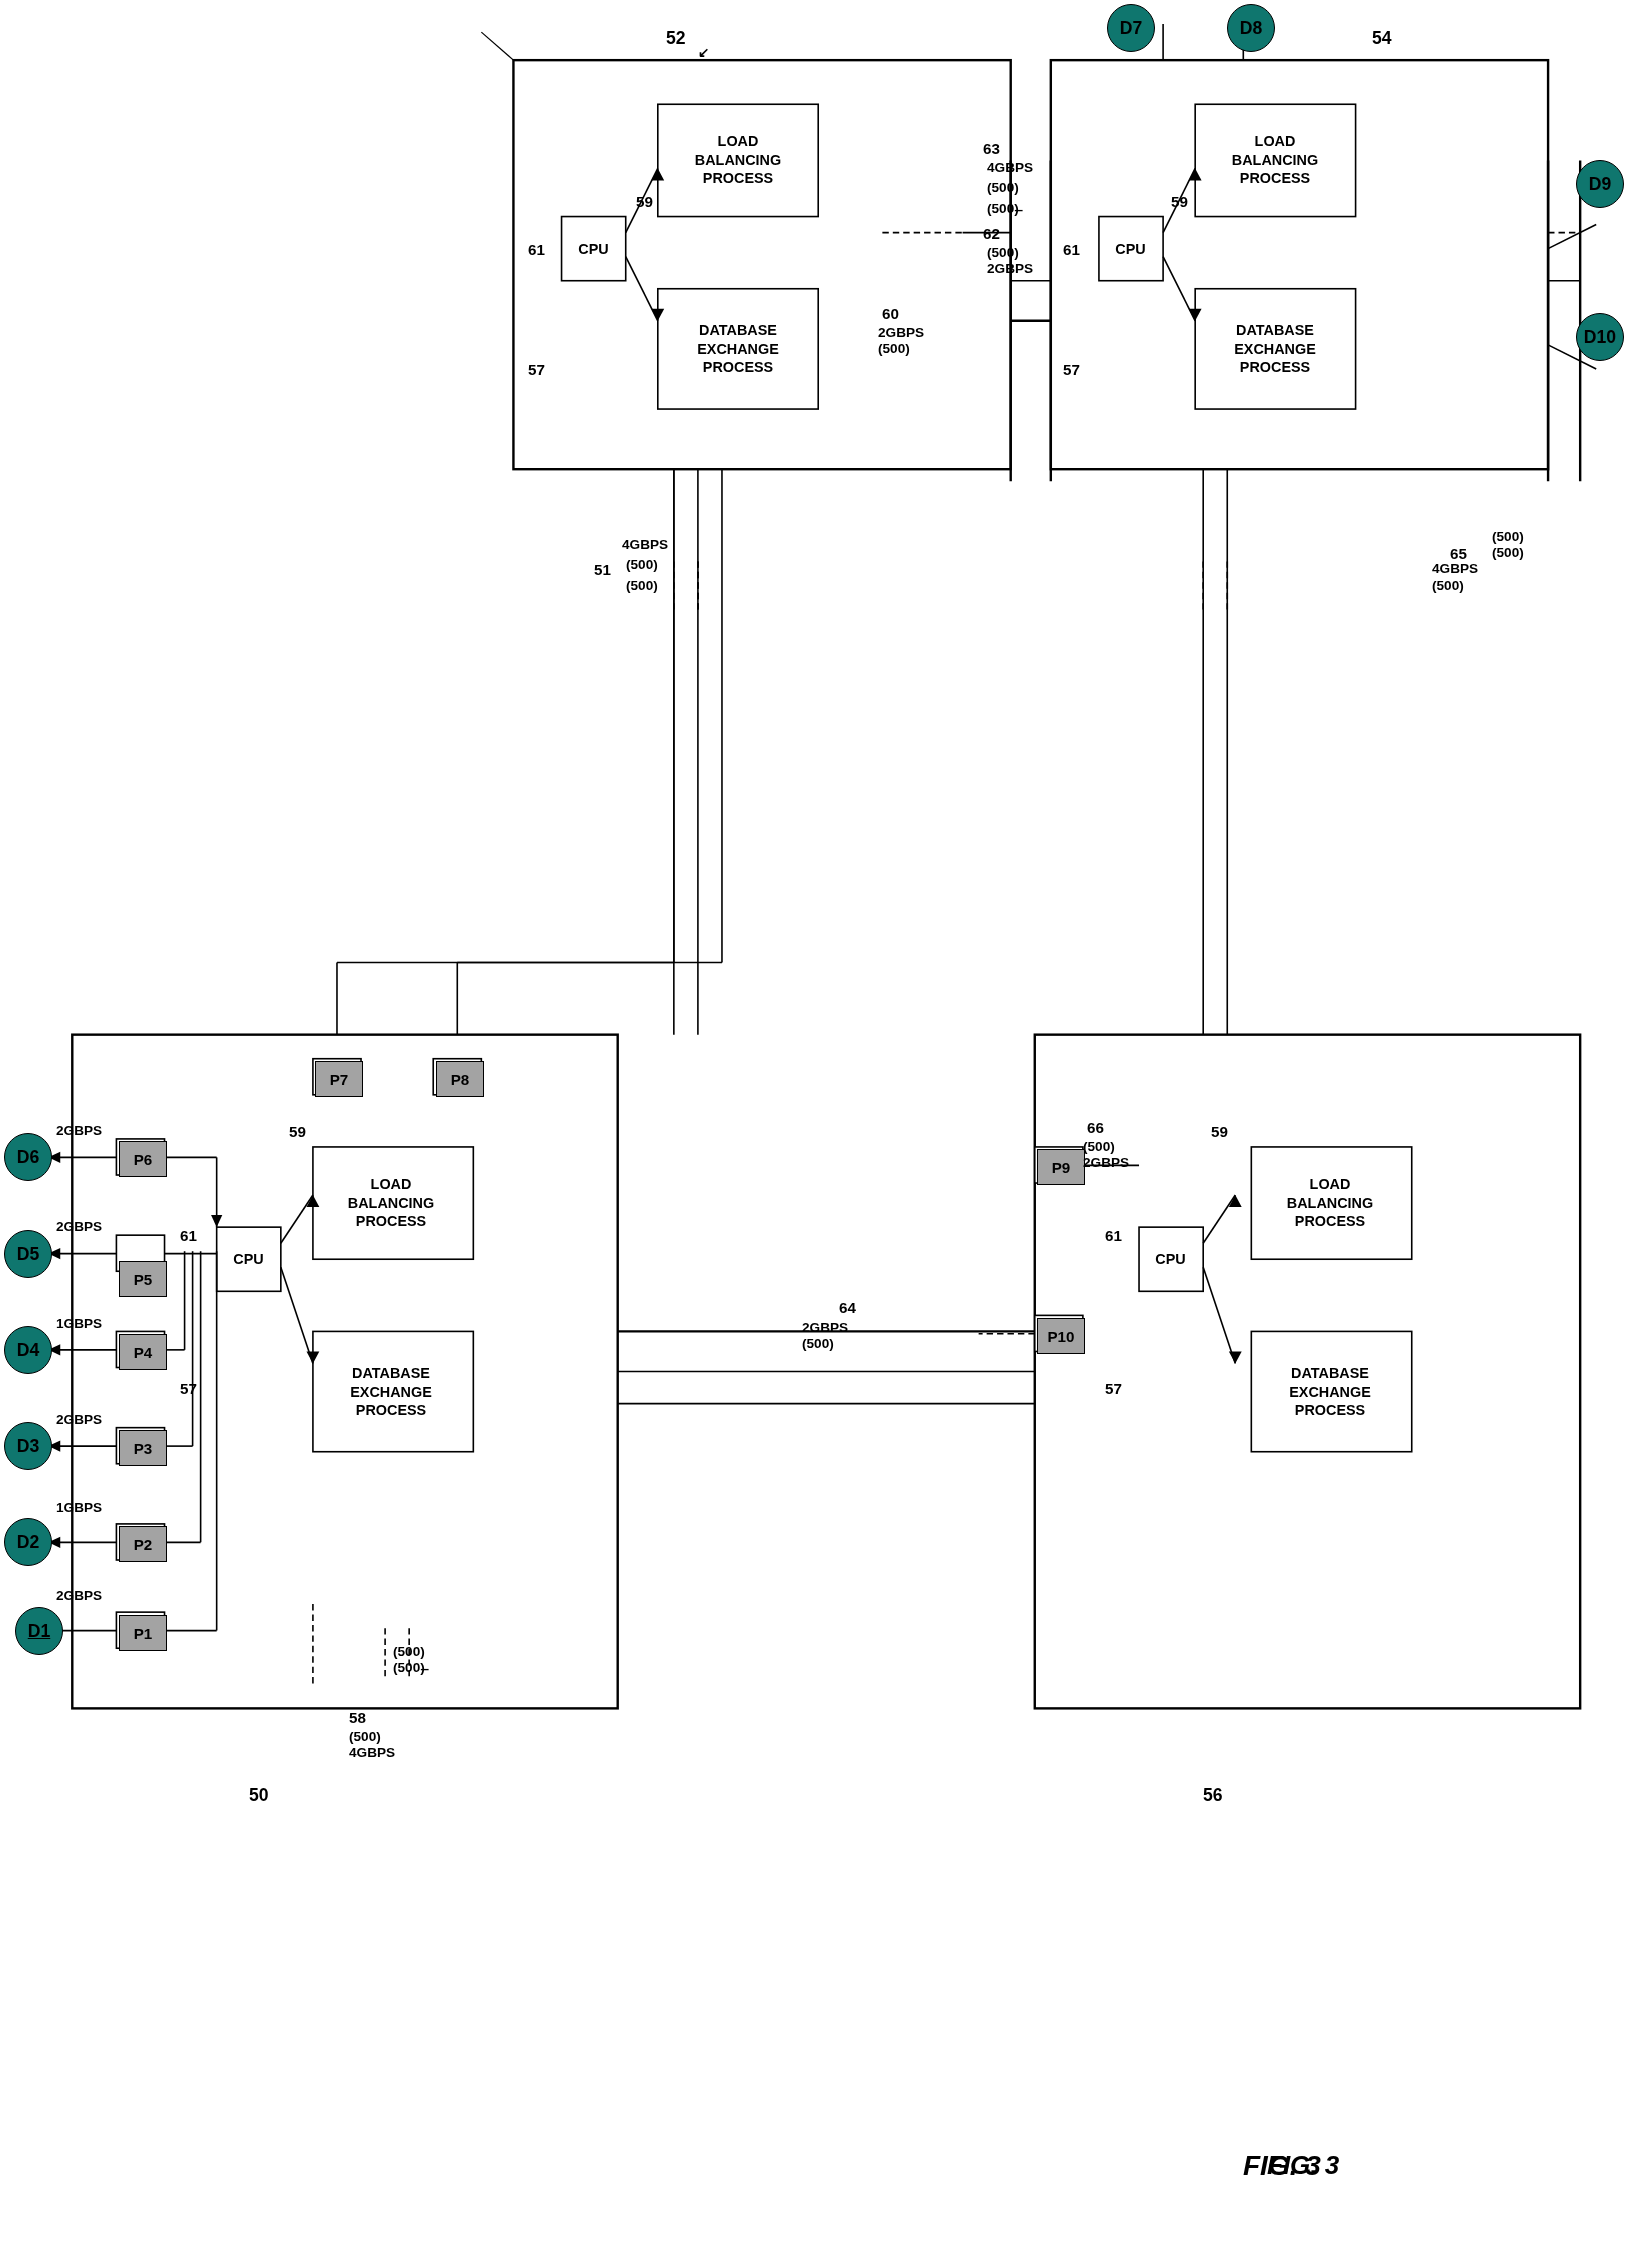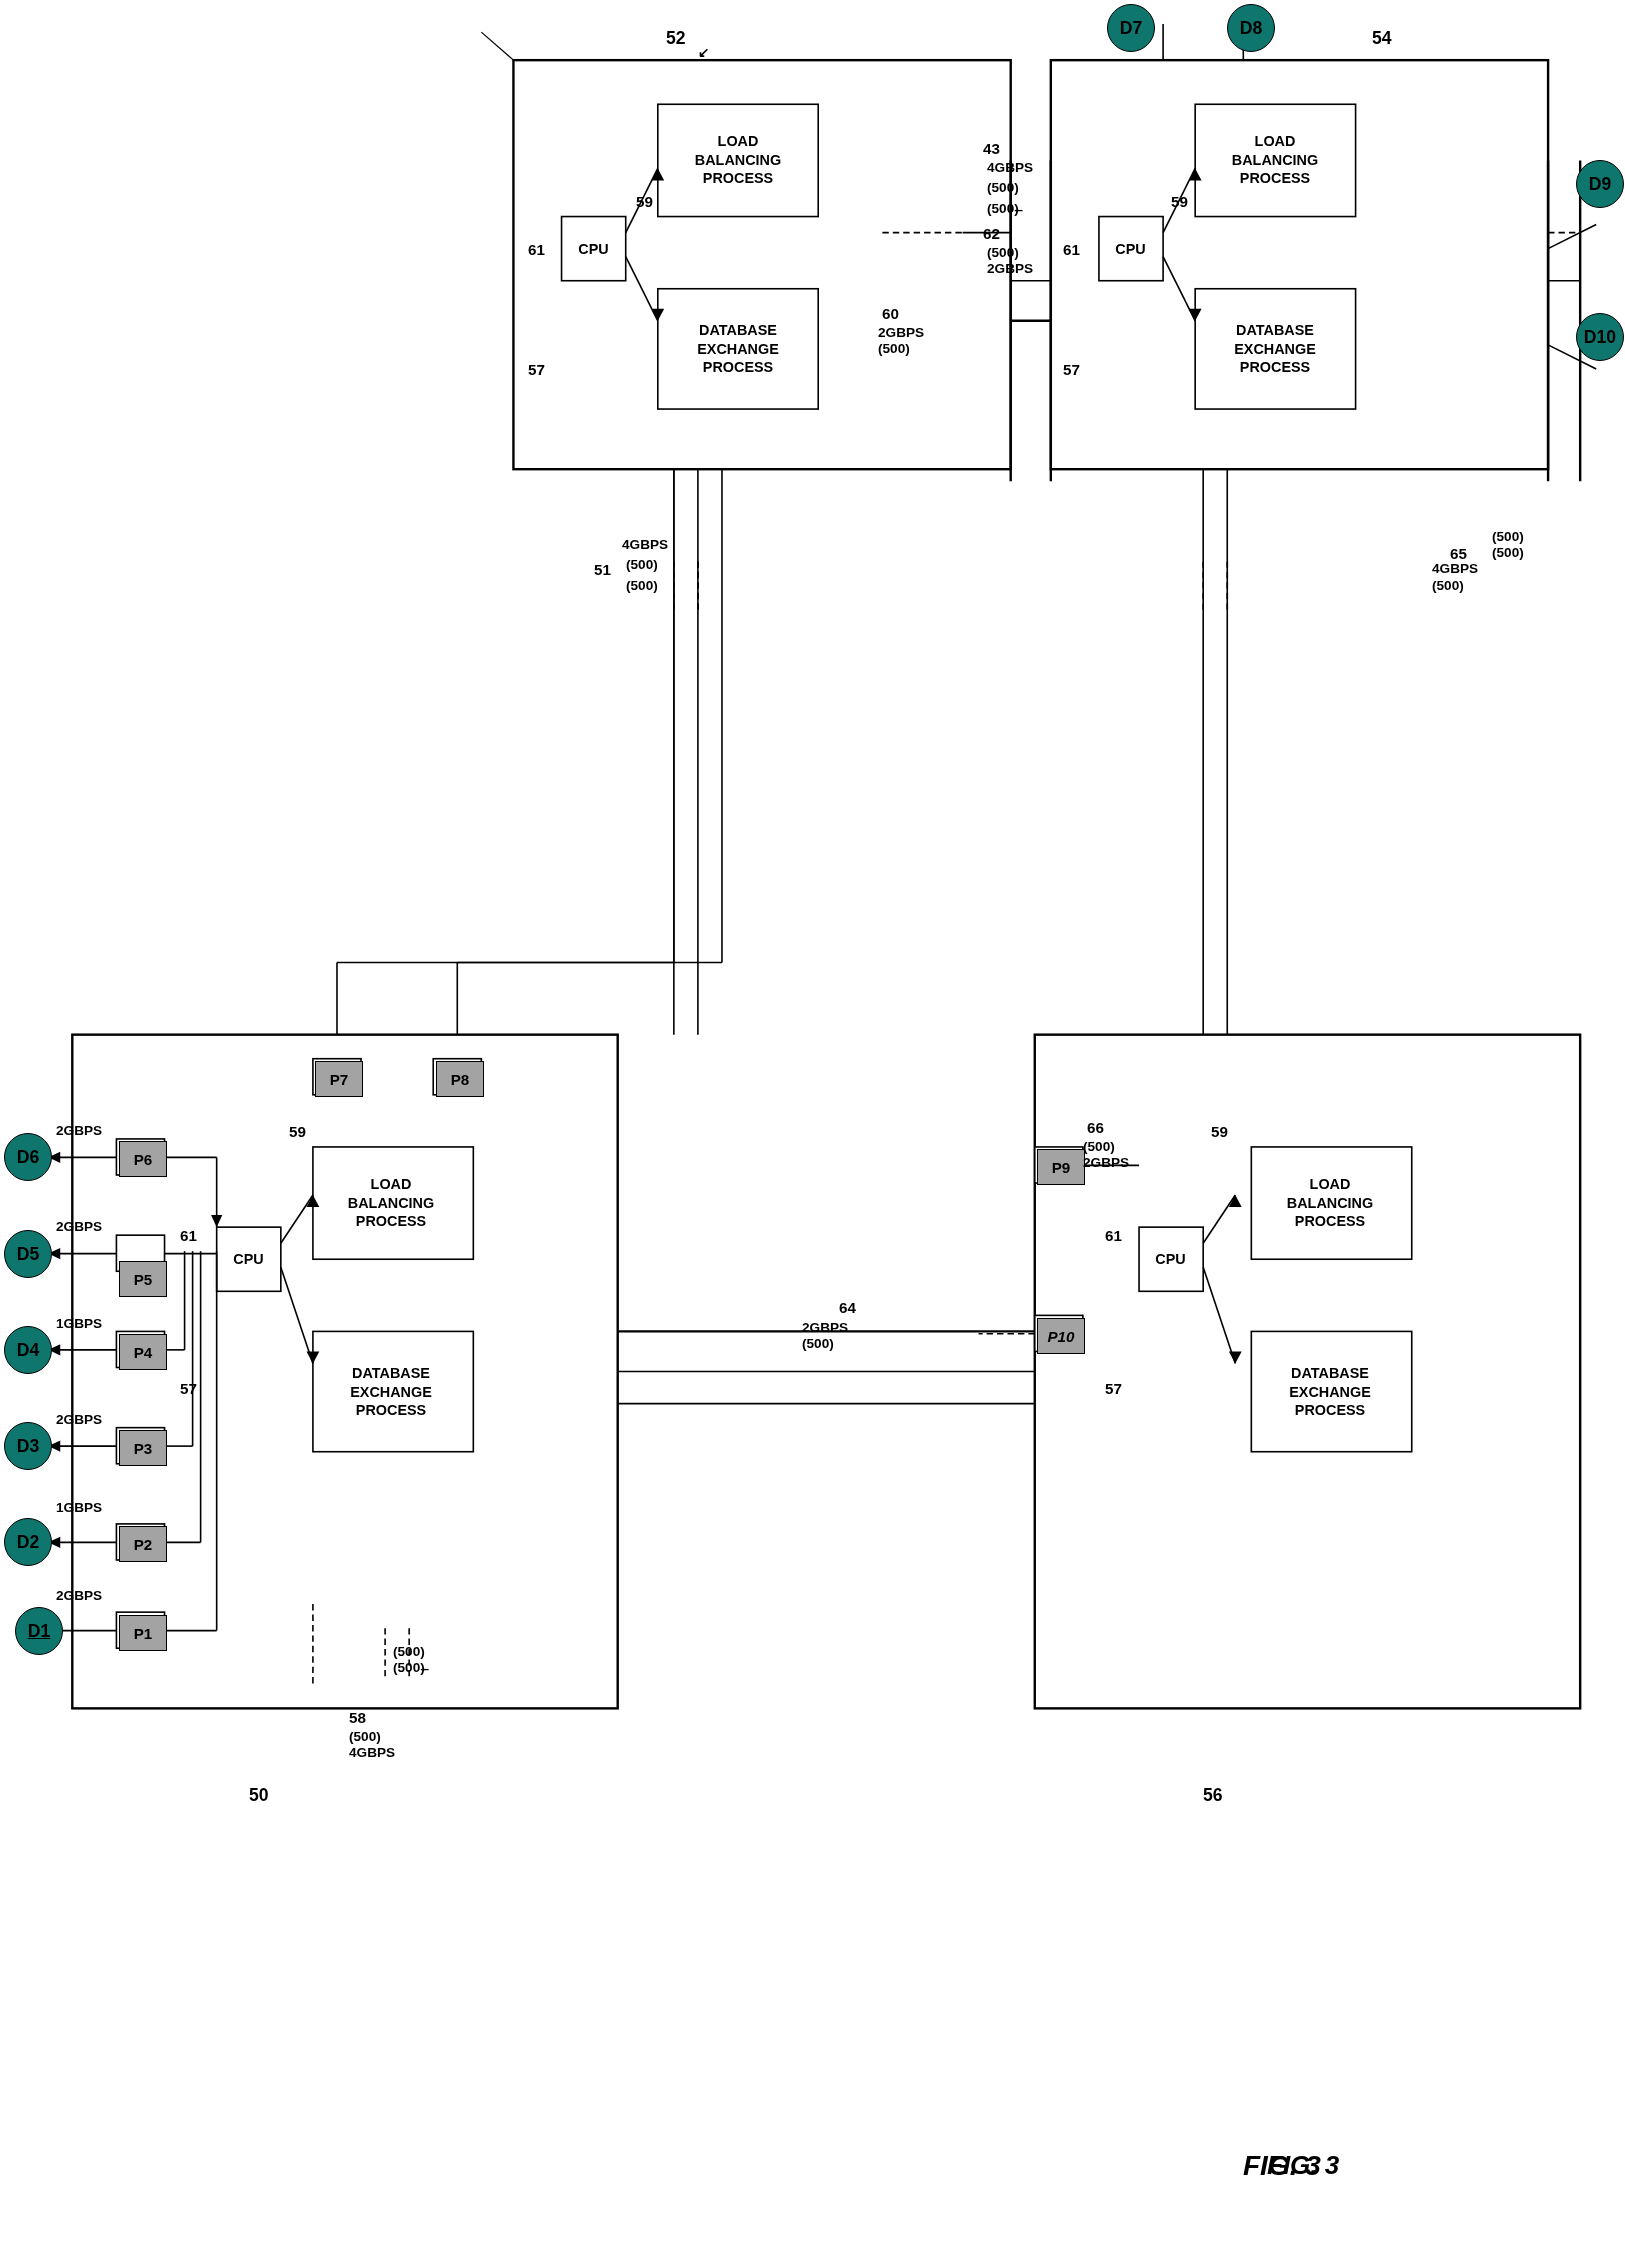--- a/index.html
+++ b/index.html
@@ -317,21 +317,21 @@
   <div class="port-box" style="left:119px; top:1238px;margin-top:23px;">P5</div>
 
   <div class="port-box" style="left:119px; top:1141px;">P6</div>
 
   <div class="port-box" style="left:315px; top:1061px;">P7</div>
 
   <div class="port-box" style="left:436px; top:1061px;">P8</div>
 
   <div class="port-box" style="left:1037px; top:1149px;">P9</div>
 
-  <div class="port-box" style="left:1037px; top:1318px;font-style:italic;">P10</div>
+  <div class="port-box" style="left:1037px; top:1318px;">P10</div>
 
   <div class="circle-label" style="left:15px; top:1607px;text-decoration:underline;">D1</div>
 
   <div class="circle-label" style="left:4px; top:1518px;">D2</div>
 
   <div class="circle-label" style="left:4px; top:1422px;">D3</div>
 
   <div class="circle-label" style="left:4px; top:1326px;">D4</div>
 
   <div class="circle-label" style="left:4px; top:1230px;">D5</div>
@@ -364,21 +364,21 @@
   <div class="label-text-sm" style="left:626px; top:578px;">(500)</div>
 
   <div class="label-text" style="left:882px; top:305px;">60</div>
   <div class="label-text-sm" style="left:878px; top:325px;">2GBPS</div>
   <div class="label-text-sm" style="left:878px; top:341px;">(500)</div>
 
   <div class="label-text" style="left:983px; top:225px;">62</div>
   <div class="label-text-sm" style="left:987px; top:245px;">(500)</div>
   <div class="label-text-sm" style="left:987px; top:261px;">2GBPS</div>
 
-  <div class="label-text" style="left:983px; top:140px;">43</div>
+  <div class="label-text" style="left:983px; top:140px;">63</div>
   <div class="label-text-sm" style="left:987px; top:160px;">4GBPS</div>
   <div class="label-text-sm" style="left:987px; top:180px;">(500)</div>
   <div class="label-text-sm" style="left:987px; top:201px;">(500)̶</div>
 
   <div class="label-text" style="left:839px; top:1299px;">64</div>
   <div class="label-text-sm" style="left:802px; top:1320px;">2GBPS</div>
   <div class="label-text-sm" style="left:802px; top:1336px;">(500)</div>
 
   <div class="label-text" style="left:1412px; top:545px;margin-left:38px;">65</div>
   <div class="label-text-sm" style="left:1432px; top:561px;">4GBPS</div>

